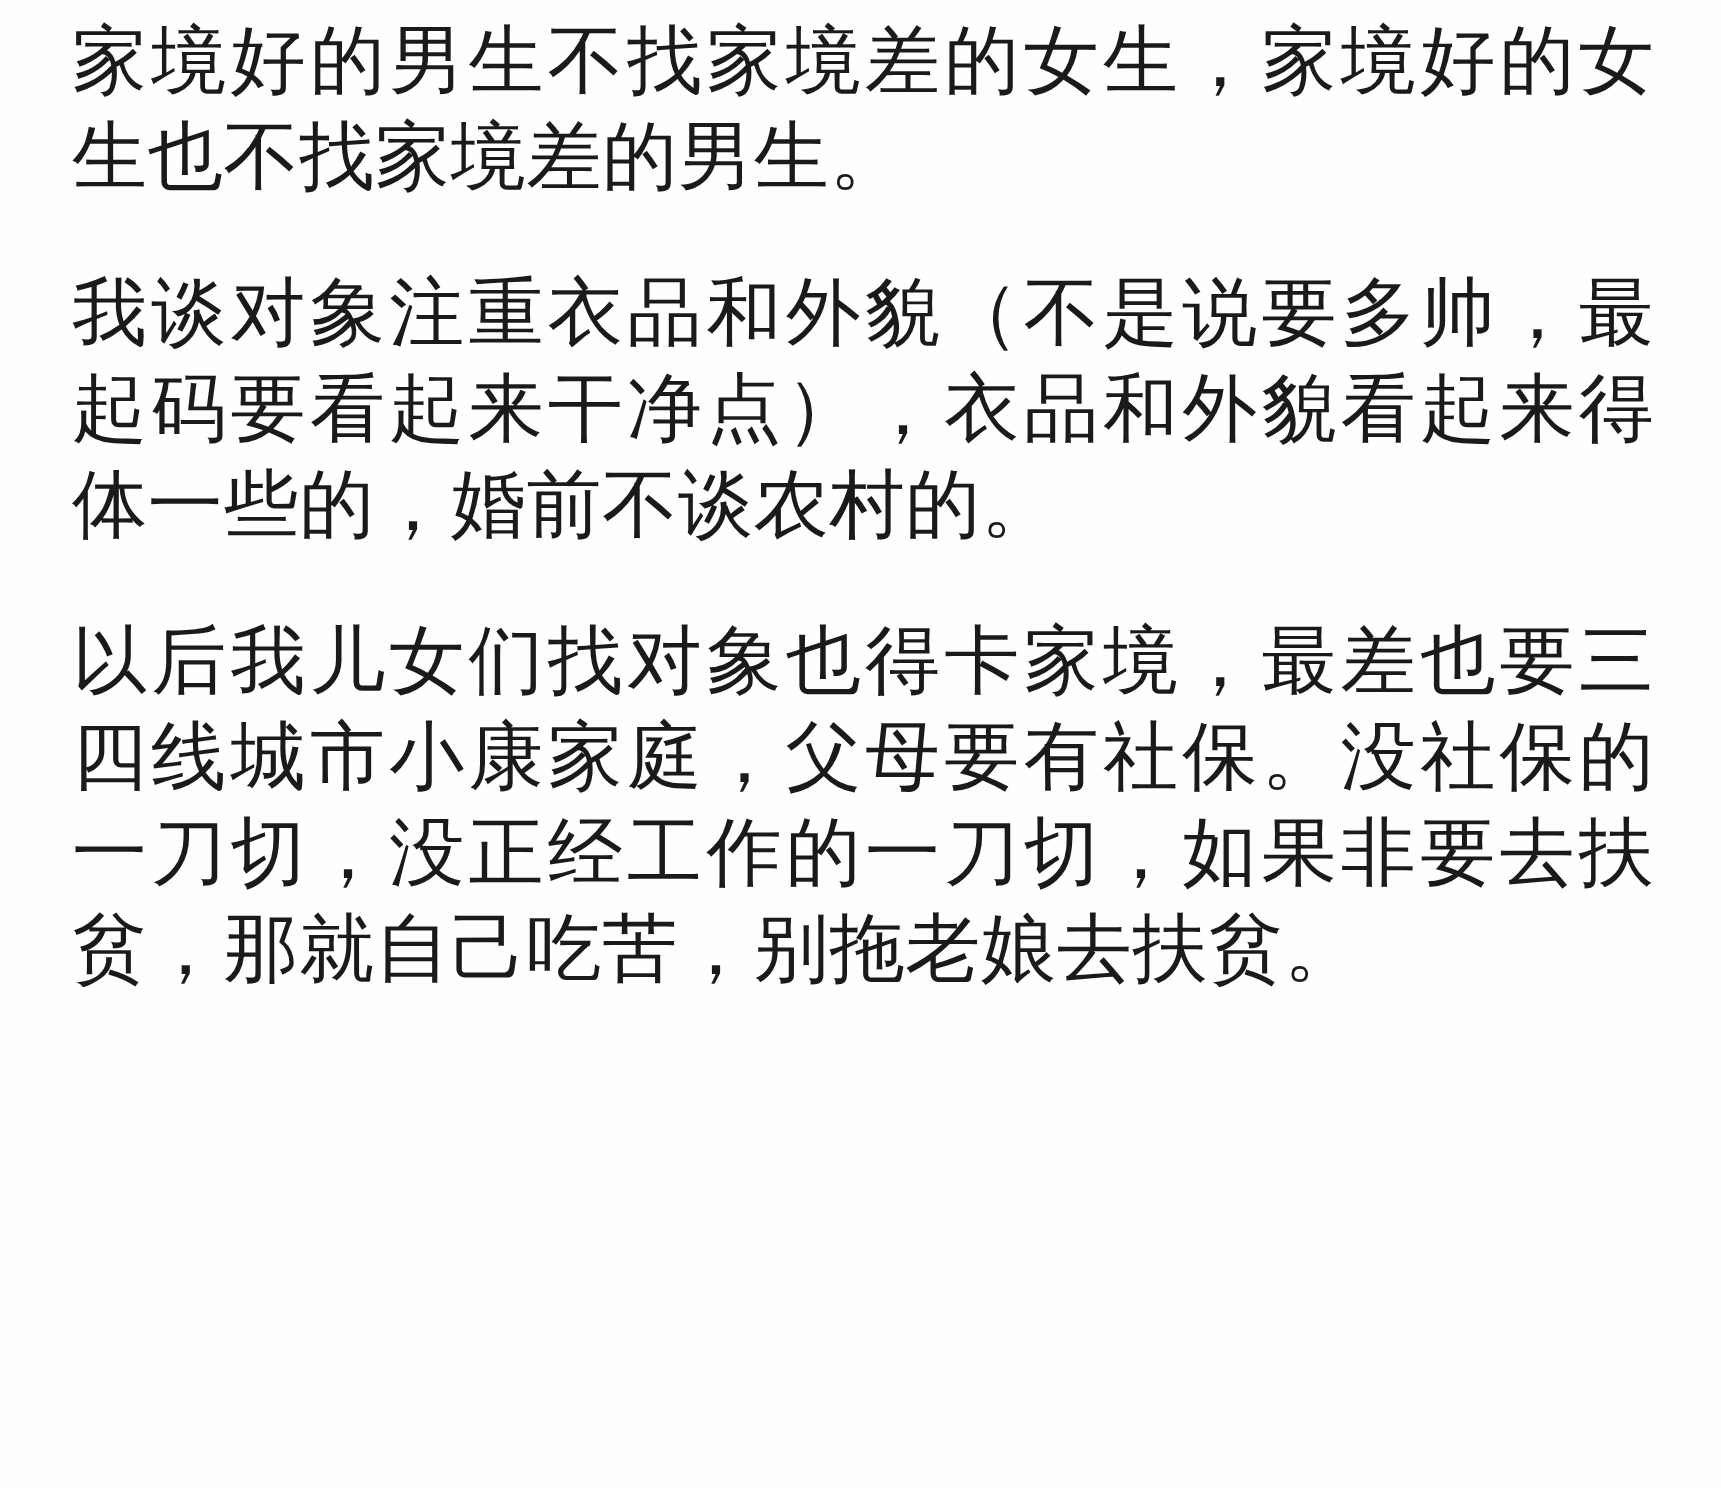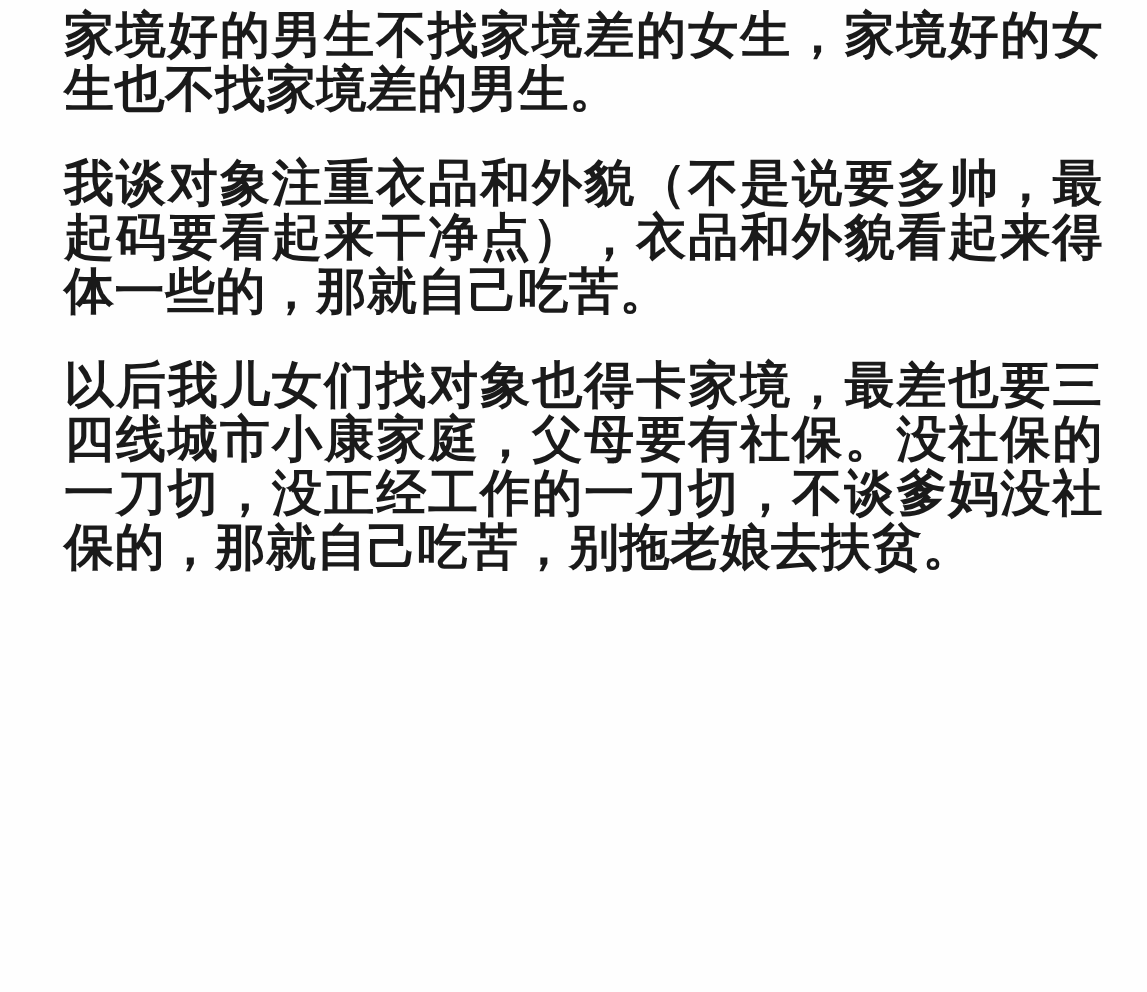--- a/index.html
+++ b/index.html
@@ -12,33 +12,33 @@
   }
   .post-text-block {
     box-sizing: border-box;
     width: 1147px;
     height: 992px;
     padding: 8px 44px 20px 48px;
     font-family: "Liberation Sans", "DejaVu Sans", sans-serif;
     color: #1a1a1a;
   }
   .post-paragraph {
-    margin: 0 0 40px 16px;
+    margin: 0 0 40px 0;
     font-size: 50px;
-    line-height: 54px;
-    font-weight: 700;
+    line-height: 64px;
+    font-weight: 400;
     letter-spacing: 0.5px;
     text-align: justify;
     text-justify: inter-ideograph;
     word-break: break-all;
   }
   .post-paragraph:last-child {
     margin-bottom: 0;
   }
 </style>
 </head>
 <body>
 
 <div class="post-text-block">
   <p class="post-paragraph">家境好的男生不找家境差的女生，家境好的女生也不找家境差的男生。</p>
-  <p class="post-paragraph">我谈对象注重衣品和外貌（不是说要多帅，最起码要看起来干净点），衣品和外貌看起来得体一些的，那就自己吃苦。</p>
-  <p class="post-paragraph">以后我儿女们找对象也得卡家境，最差也要三四线城市小康家庭，父母要有社保。没社保的一刀切，没正经工作的一刀切，不谈爹妈没社保的，那就自己吃苦，别拖老娘去扶贫。</p>
+  <p class="post-paragraph">我谈对象注重衣品和外貌（不是说要多帅，最起码要看起来干净点），衣品和外貌看起来得体一些的，婚前不谈农村的。</p>
+  <p class="post-paragraph">以后我儿女们找对象也得卡家境，最差也要三四线城市小康家庭，父母要有社保。没社保的一刀切，没正经工作的一刀切，如果非要去扶贫，那就自己吃苦，别拖老娘去扶贫。</p>
 </div>
 
 </body></html>

